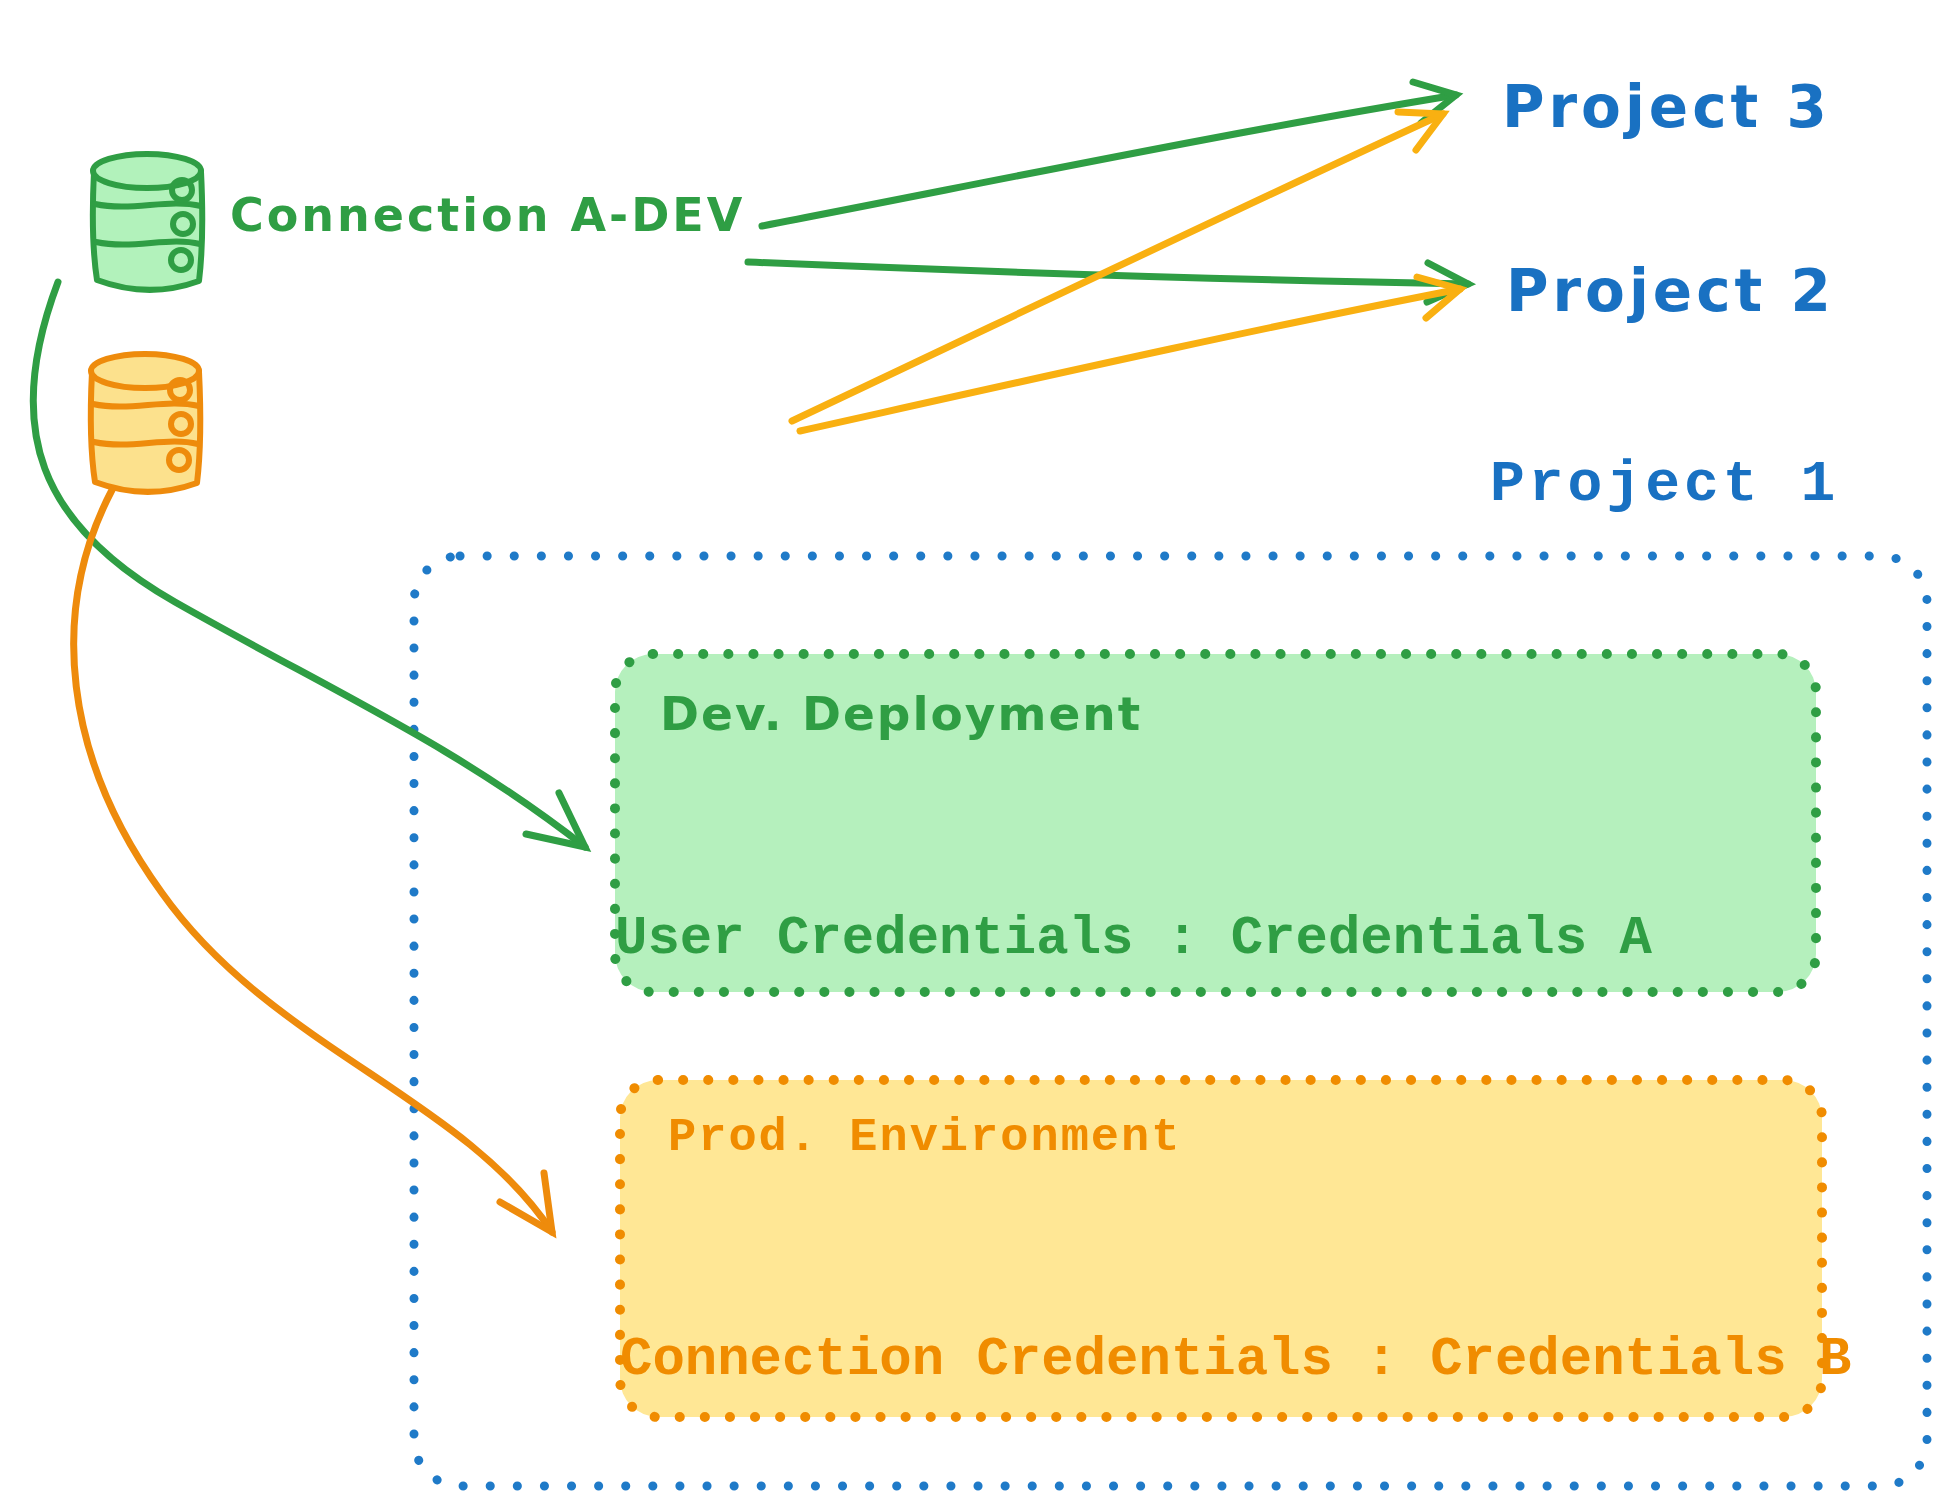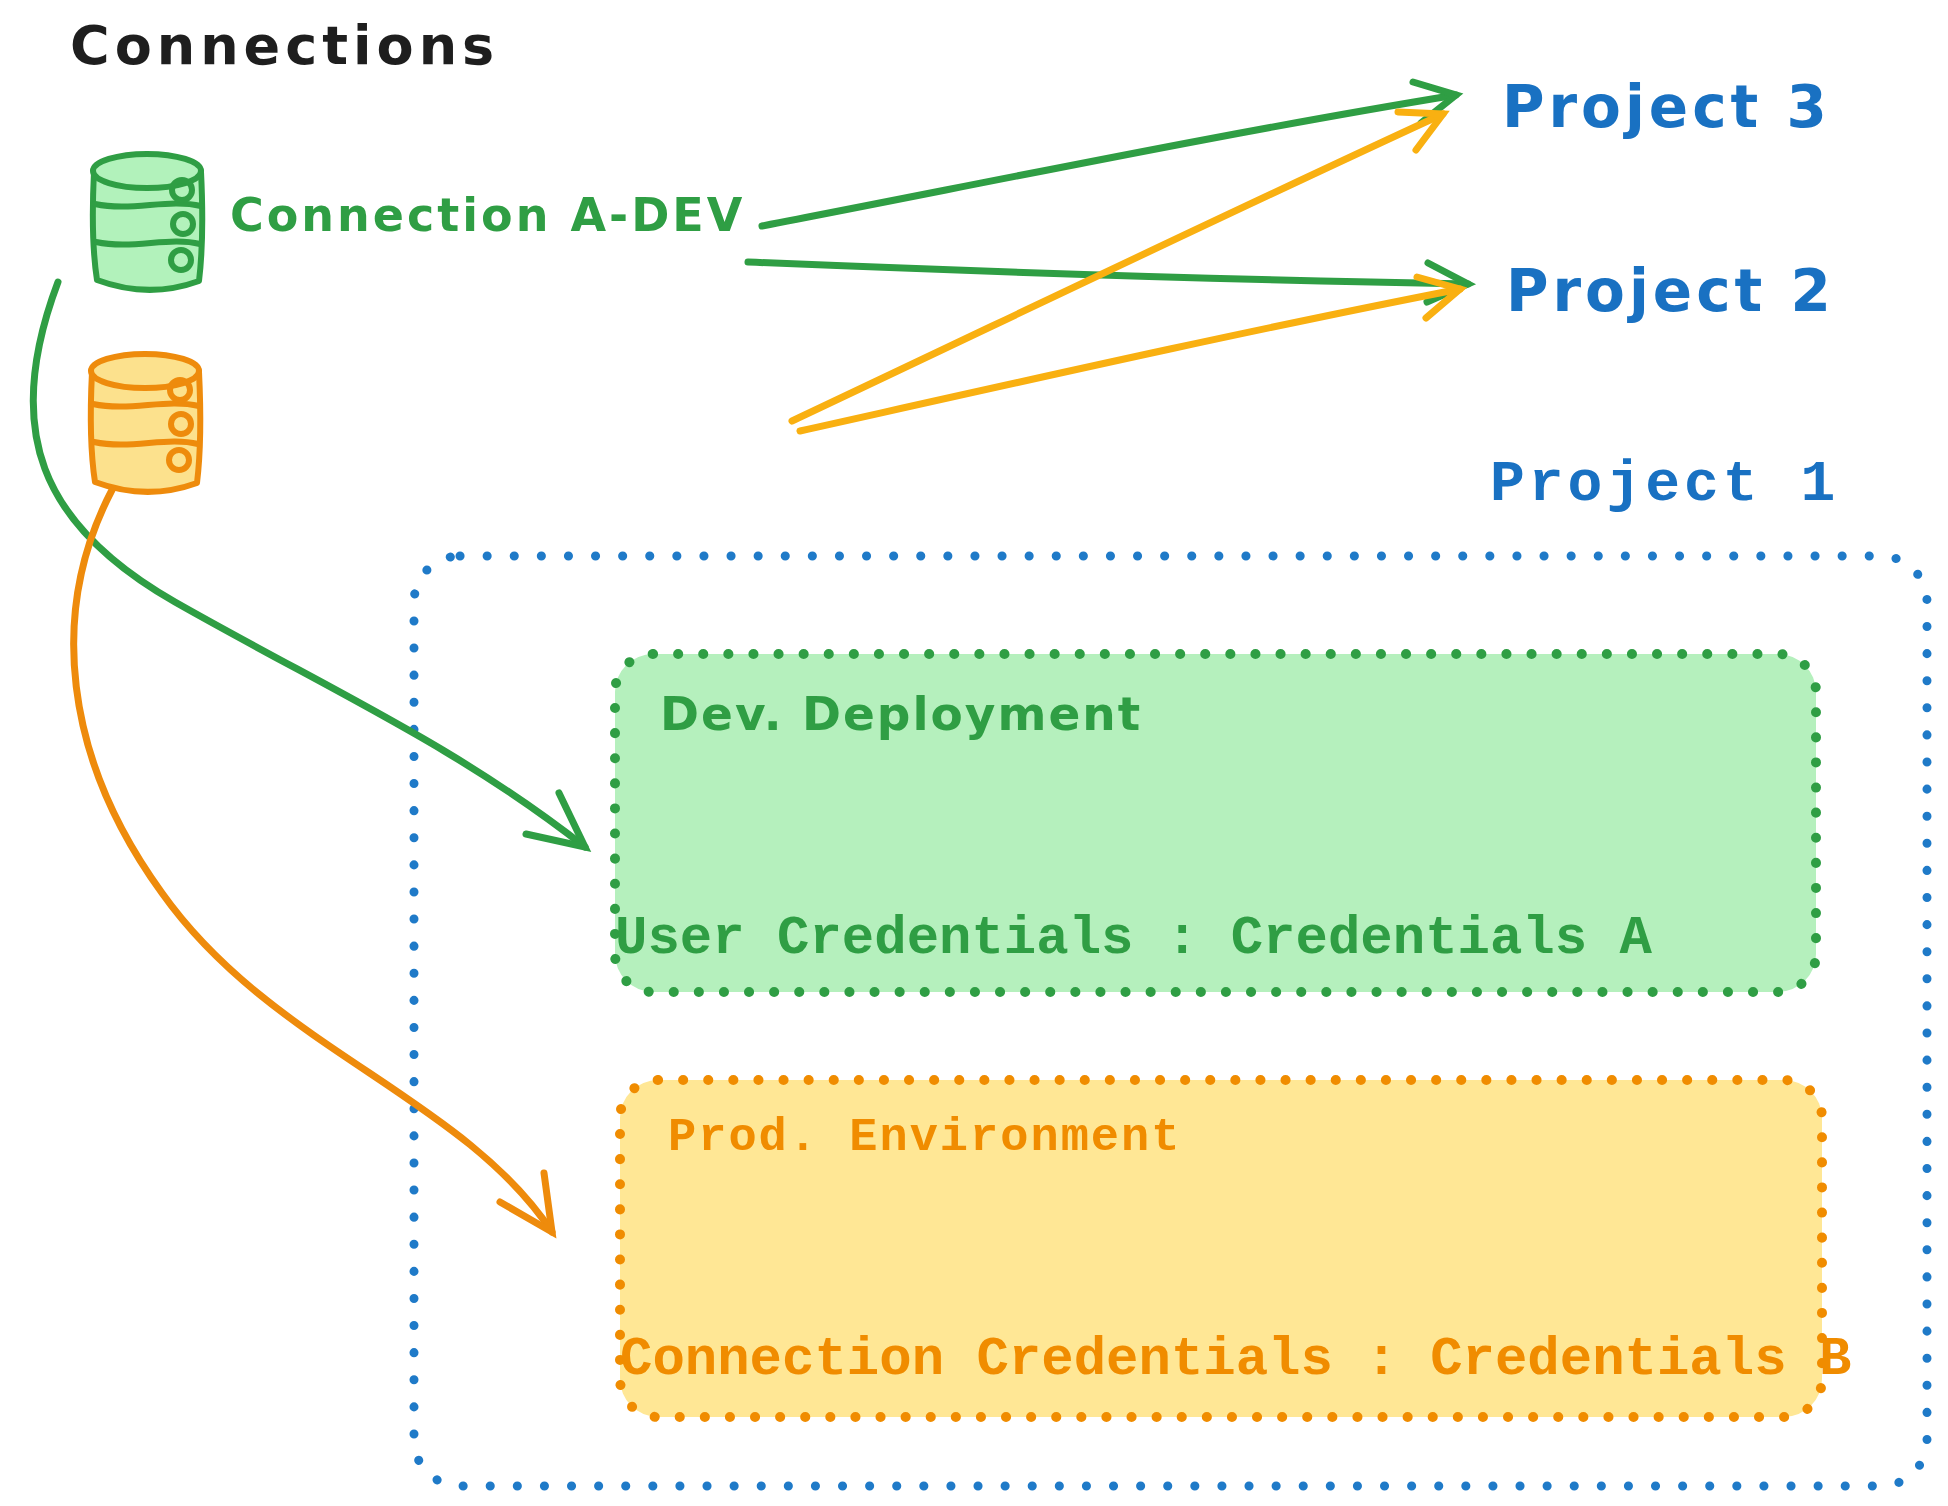--- a/index.html
+++ b/index.html
@@ -95,21 +95,20 @@
       <path d="M58,282 C2,430 40,525 175,602 C330,690 455,745 585,847"></path>
       <path d="M526,834 L585,847 L559,793"></path>
     </g>
 
     <g stroke="#ee8b0c" stroke-width="7" stroke-linecap="round" fill="none">
       <path d="M112,490 C48,612 64,758 162,893 C272,1048 462,1096 552,1232"></path>
       <path d="M500,1202 L552,1232 L544,1173"></path>
     </g>
   </svg>
 
-  <div class="txt title-txt">Connections</div>
 
   <div class="txt conn-a-txt">Connection A-DEV</div>
 
 
   <div class="txt proj-txt proj-3">Project 3</div>
 
   <div class="txt proj-txt proj-2">Project 2</div>
 
   <div class="txt proj-txt proj-1">Project 1</div>
 

